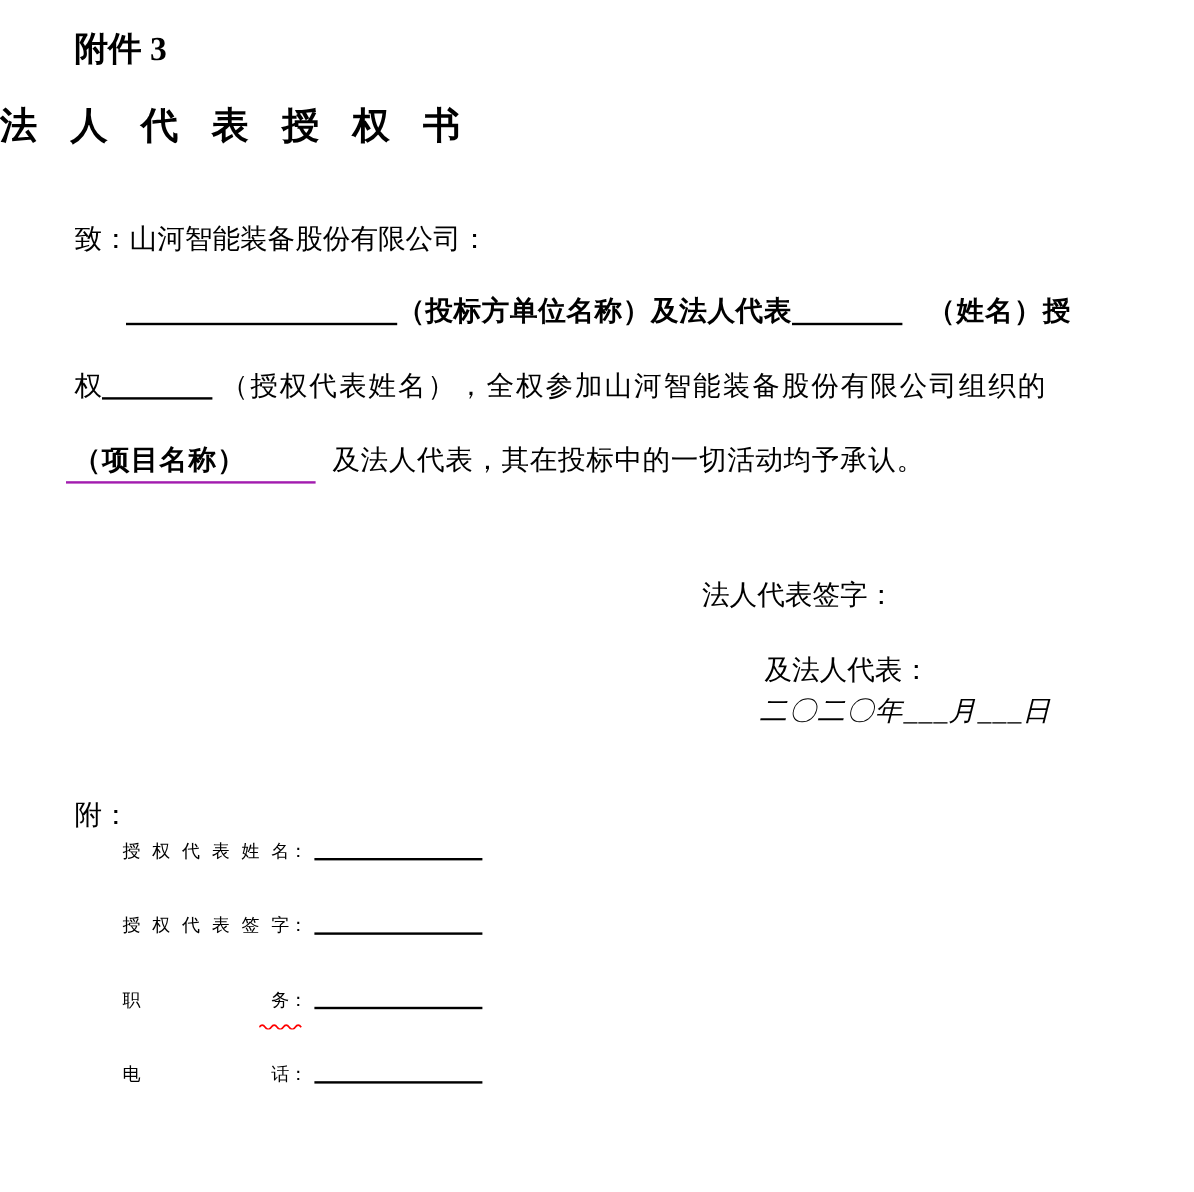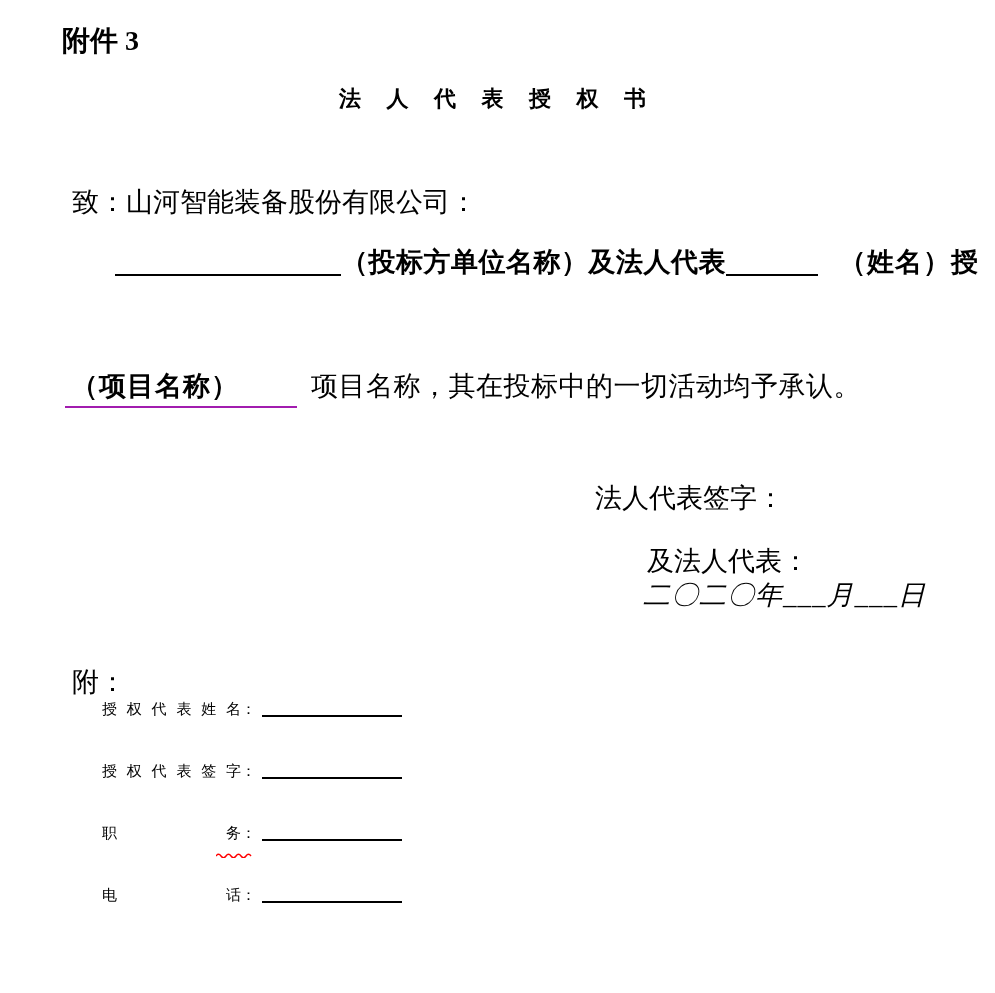--- a/index.html
+++ b/index.html
@@ -11,25 +11,24 @@
     font-family:"Liberation Serif","DejaVu Serif",serif;
     overflow:hidden;
   }
   .abs{position:absolute;white-space:nowrap;}
   .attachment{
     left:62px;top:22px;
     font-size:28px;font-weight:bold;
   }
   .doc-title{
     left:0;right:0;top:84px;
-    text-align:center;
-    font-size:22px;font-weight:bold;
+    font-size:31px;font-weight:bold;
     letter-spacing:10px;
   }
-  .body-text{font-size:27px;margin-left:10px;}
+  .body-text{font-size:23px;}
   .salutation{left:62px;top:184px;}
   .line1{left:105px;top:244px;font-weight:bold;}
   .line2{left:62px;top:306px;}
   .line3{left:55px;top:368px;}
   .blank{
     display:inline-block;
     border-bottom:2px solid #000;
     height:1em;
     vertical-align:-0.18em;
   }
@@ -91,23 +90,26 @@
   <div class="abs attachment">附件 3</div>
 
   <div class="abs doc-title">法 人 代 表 授 权 书</div>
 
   <div class="abs body-text salutation">致：山河智能装备股份有限公司：</div>
 
   <div class="abs body-text line1">
     <span class="blank blank-unit"></span><span class="seg-spaced">（投标方单位名称）及法人代表</span><span class="blank blank-name"></span><span class="seg-name">（姓名）授</span>
   </div>
 
+  <div class="abs body-text line2">
+    <span>权</span><span class="blank blank-auth"></span><span class="seg-line2">（授权代表姓名），全权参加山河智能装备股份有限公司组织的</span>
+  </div>
 
   <div class="abs body-text line3">
-    <span class="project-wrap"><span class="project-name">（项目名称）</span></span><span class="seg-line3">项目名称，其在投标中的一切活动均予承认。</span>
+    <span class="project-wrap"><span class="project-name">（项目名称）</span></span><span class="seg-line3">及法人代表，其在投标中的一切活动均予承认。</span>
   </div>
 
   <div class="abs body-text sig-line1">法人代表签字：</div>
 
   <div class="abs body-text sig-line2">及法人代表：</div>
 
   <div class="abs body-text sig-date">二〇二〇年___月___日</div>
 
   <div class="abs body-text appendix-heading">附：</div>
 

